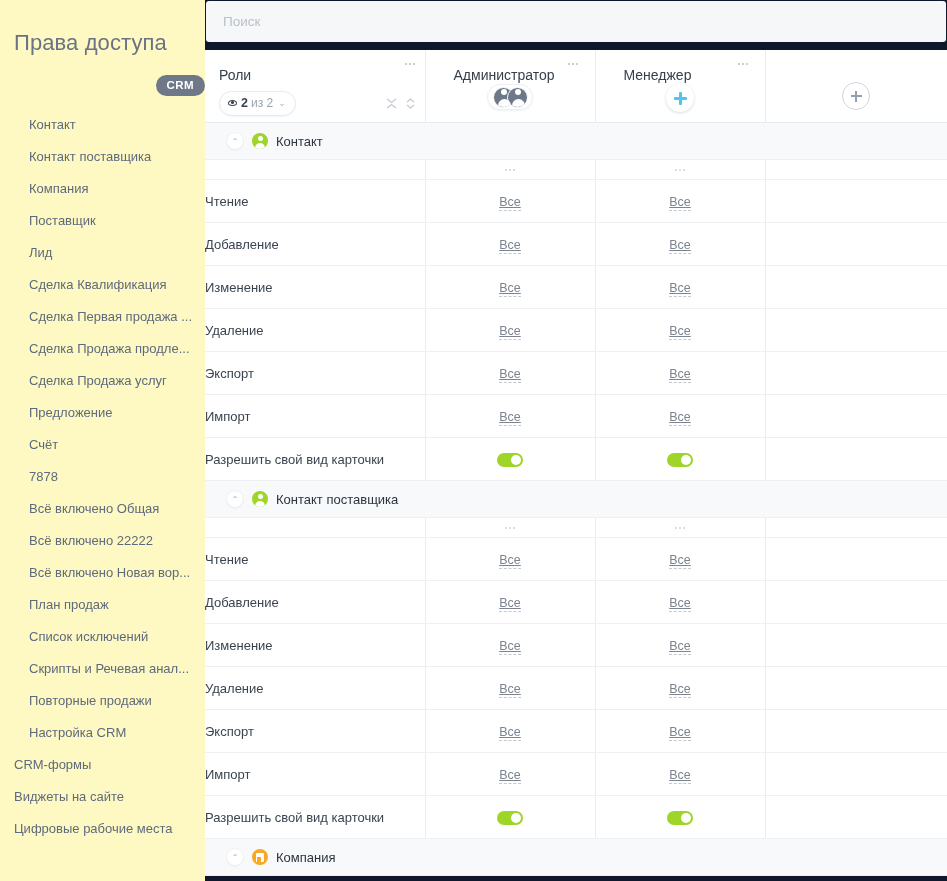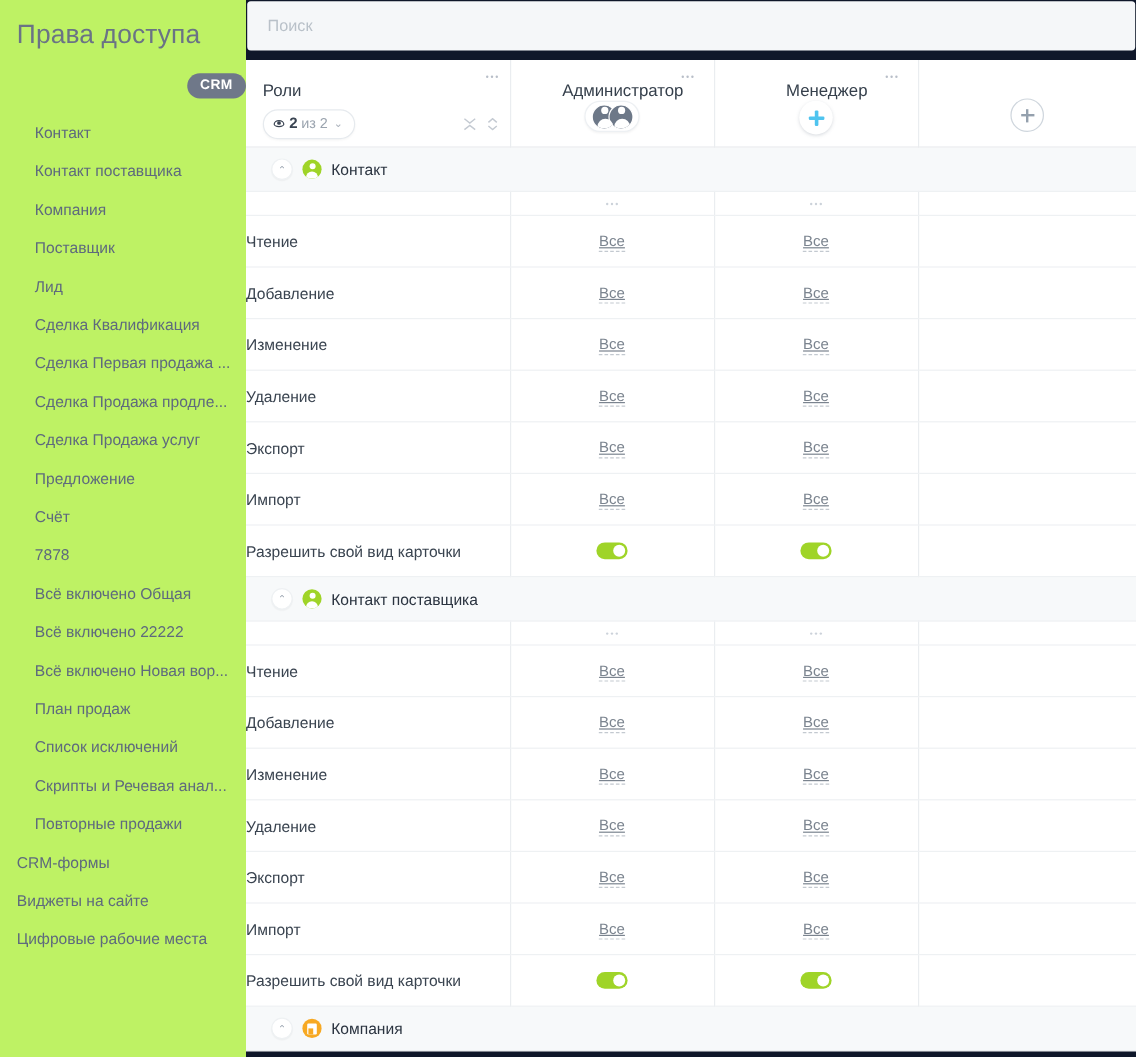--- a/index.html
+++ b/index.html
@@ -7,22 +7,22 @@
     width: 947px; height: 881px;
     font-family: "Liberation Sans", sans-serif;
     background: #eef2f4;
     overflow: hidden;
   }
   .app { display: flex; width: 947px; height: 881px; }
 
   
   .sidebar {
     width: 205px; min-width: 205px; height: 881px;
-    background: #bef264;
-    padding-top: 4px;
+    background: #fef9c3;
+    padding-top: 18px;
     overflow: hidden;
     position: relative;
   }
   .sidebar-title {
     font-size: 22px;
     color: #6a7385;
     font-weight: 400;
     padding: 12px 0 0 14px;
     letter-spacing: .1px;
   }
@@ -98,21 +98,21 @@
   }
   .hdr-row td.tail { border-right: 0; }
   .hdr-top {
     display: flex; align-items: center;
     height: 34px; padding: 16px 10px 0 14px;
     position: relative;
   }
   .hdr-title {
     font-size: 14px; color: #36404c; font-weight: 400;
   }
-  .hdr-row td.col-role .hdr-top { justify-content: center; }
+  .hdr-row td.col-role .hdr-top { }
   .hdr-row td.col-role .hdr-title { padding-left: 14px; }
   .dots {
     position: absolute; right: 10px; top: 13px;
     display: flex; gap: 2px;
   }
   .hdr-row td.col-role .dots { right: 17px; }
   .dots i {
     width: 2px; height: 2px; border-radius: 50%;
     background: #b8bec8; display: block;
   }
@@ -281,20 +281,21 @@
         <div class="nav-item">Предложение</div>
         <div class="nav-item">Счёт</div>
         <div class="nav-item">7878</div>
         <div class="nav-item">Всё включено Общая</div>
         <div class="nav-item">Всё включено 22222</div>
         <div class="nav-item">Всё включено Новая вор...</div>
         <div class="nav-item">План продаж</div>
         <div class="nav-item">Список исключений</div>
         <div class="nav-item">Скрипты и Речевая анал...</div>
         <div class="nav-item">Повторные продажи</div>
+        <div class="nav-item">Настройка CRM</div>
         <div class="nav-item root">CRM-формы</div>
         <div class="nav-item root">Виджеты на сайте</div>
         <div class="nav-item root">Цифровые рабочие места</div>
       </div>
   </div>
 
   <div class="main">
 
     <div class="searchbar">
       <input type="text" placeholder="Поиск" style="">

